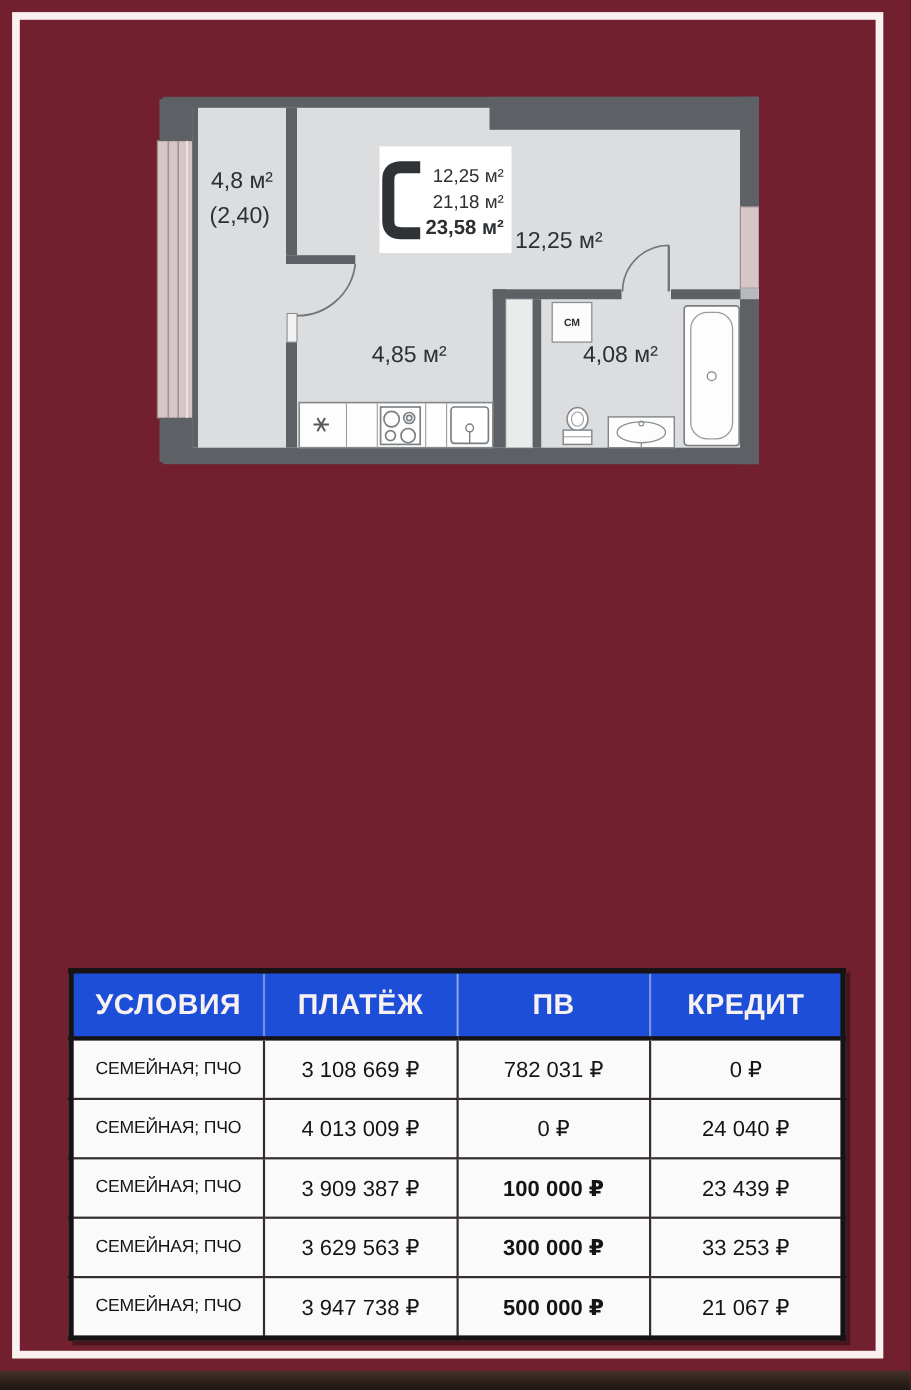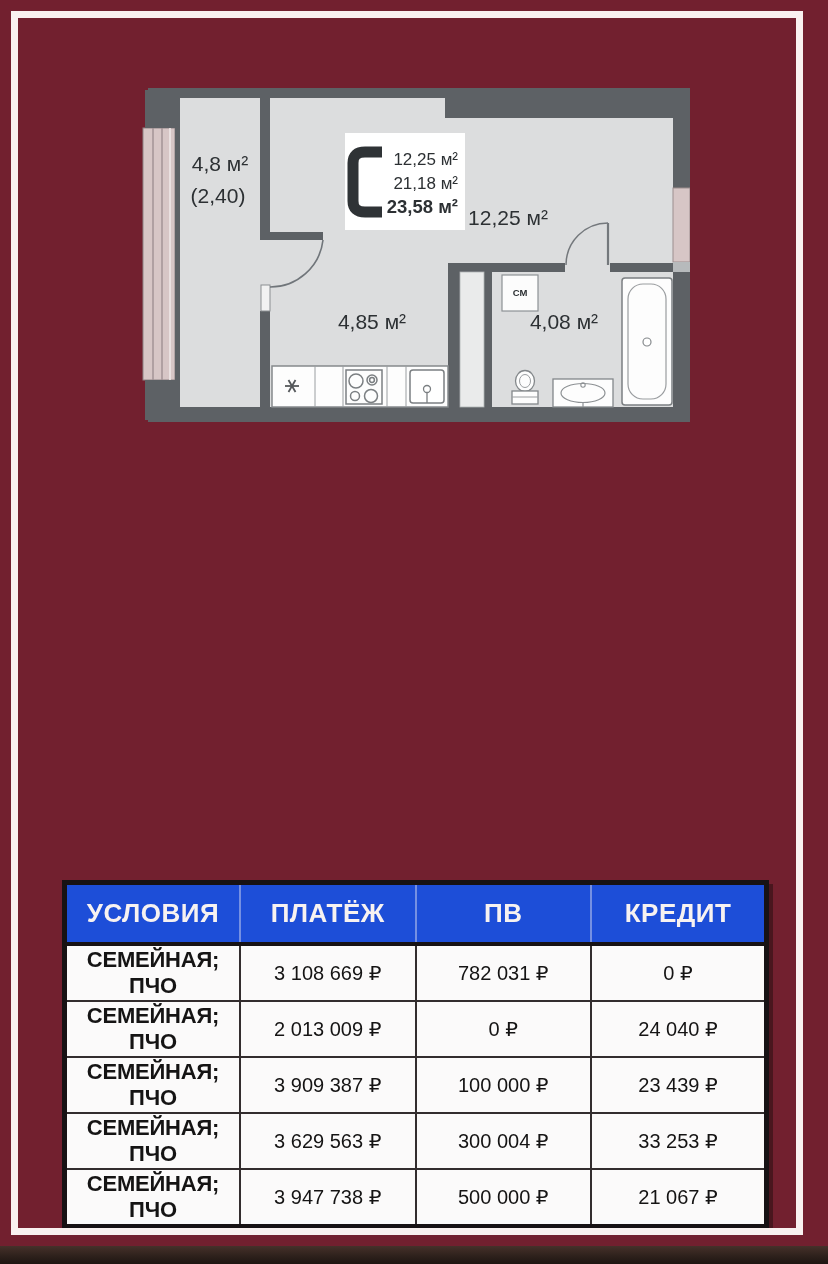--- a/index.html
+++ b/index.html
@@ -38,22 +38,22 @@
     font-size:26px;font-weight:bold;letter-spacing:.5px;
     height:55px;border-bottom:4px solid #171214;
     border-left:2px solid rgba(250,244,244,.40);
   }
   table.price th:first-child{border-left:none;}
   table.price td{
     height:50px;text-align:center;vertical-align:middle;
     font-size:20px;color:#151414;
     border:2px solid #332d2e;
   }
-  table.price td.cond{font-size:22px;font-weight:bold;letter-spacing:-.2px;}
-  table.price td.bold{font-weight:normal;margin-top:48px;}
+  table.price td.cond{font-size:16px;font-weight:normal;letter-spacing:-.2px;}
+  table.price td.bold{font-weight:bold;margin-top:48px;}
 </style>
 </head>
 <body>
 
 <div class="canvas">
 
   <svg class="plan" width="550" height="340" viewBox="0 0 550 340">
 
     <rect x="35" y="10" width="498" height="315" fill="#dcddde"></rect>
 
@@ -170,36 +170,36 @@
     <tbody>
     <tr>
       <td class="cond">СЕМЕЙНАЯ; ПЧО</td>
       <td>3 108 669 ₽</td>
       <td>782 031 ₽</td>
       <td>0 ₽</td>
     </tr>
 
     <tr>
       <td class="cond">СЕМЕЙНАЯ; ПЧО</td>
-      <td>2 013 009 ₽</td>
+      <td>4 013 009 ₽</td>
       <td>0 ₽</td>
       <td>24 040 ₽</td>
     </tr>
 
     <tr>
       <td class="cond">СЕМЕЙНАЯ; ПЧО</td>
       <td>3 909 387 ₽</td>
       <td class="bold">100 000 ₽</td>
       <td>23 439 ₽</td>
     </tr>
 
     <tr>
       <td class="cond">СЕМЕЙНАЯ; ПЧО</td>
       <td>3 629 563 ₽</td>
-      <td class="bold">300 004 ₽</td>
+      <td class="bold">300 000 ₽</td>
       <td>33 253 ₽</td>
     </tr>
 
     <tr>
       <td class="cond">СЕМЕЙНАЯ; ПЧО</td>
       <td>3 947 738 ₽</td>
       <td class="bold">500 000 ₽</td>
       <td>21 067 ₽</td>
     </tr>
   </tbody>

